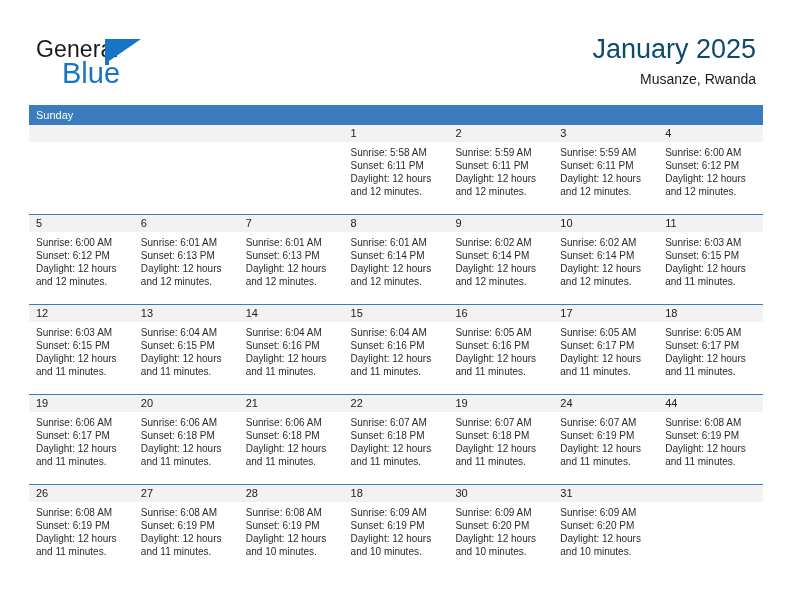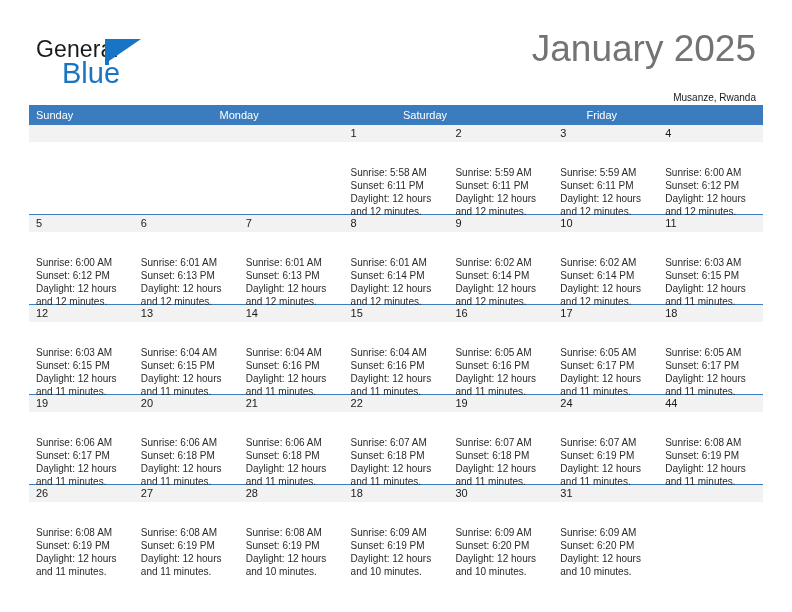--- a/index.html
+++ b/index.html
@@ -71,44 +71,45 @@
     border-right: 32px solid transparent;
   }
 
   .title-wrap {
     position: absolute;
     right: 36px;
     top: 32px;
     text-align: right;
   }
   .cal-title {
-    font-size: 37px;
+    font-size: 27px;
     line-height: 34px;
-    color: #737373;
+    color: #0c4a6e;
     white-space: nowrap;
   }
   .cal-sub {
-    font-size: 10px;
+    font-size: 14px;
     line-height: 20px;
-    margin-top: 22px;
+    margin-top: 3px;
     color: #1a1a1a;
     white-space: nowrap;
   }
 
   
   .cal {
     position: absolute;
     left: 29px;
     top: 105px;
     width: 734px;
   }
   .dow-row {
     display: flex;
     background: #3b7cbe;
     height: 20px;
+    flex-direction: column;
   }
   .dow {
     flex: 1 1 0;
     color: #ffffff;
     font-size: 11px;
     line-height: 20px;
     padding-left: 7px;
     box-sizing: border-box;
     white-space: nowrap;
   }
@@ -138,21 +139,20 @@
     box-sizing: border-box;
   }
   .cell.empty .daynum {
     color: transparent;
   }
   .details {
     padding: 4px 7px 0 7px;
     font-size: 10px;
     line-height: 13px;
     color: #2a2a2a;
-    margin-top: 20px;
   }
   .details div {
     white-space: nowrap;
   }
 </style>
 </head>
 <body>
 
 <div class="page">
 

